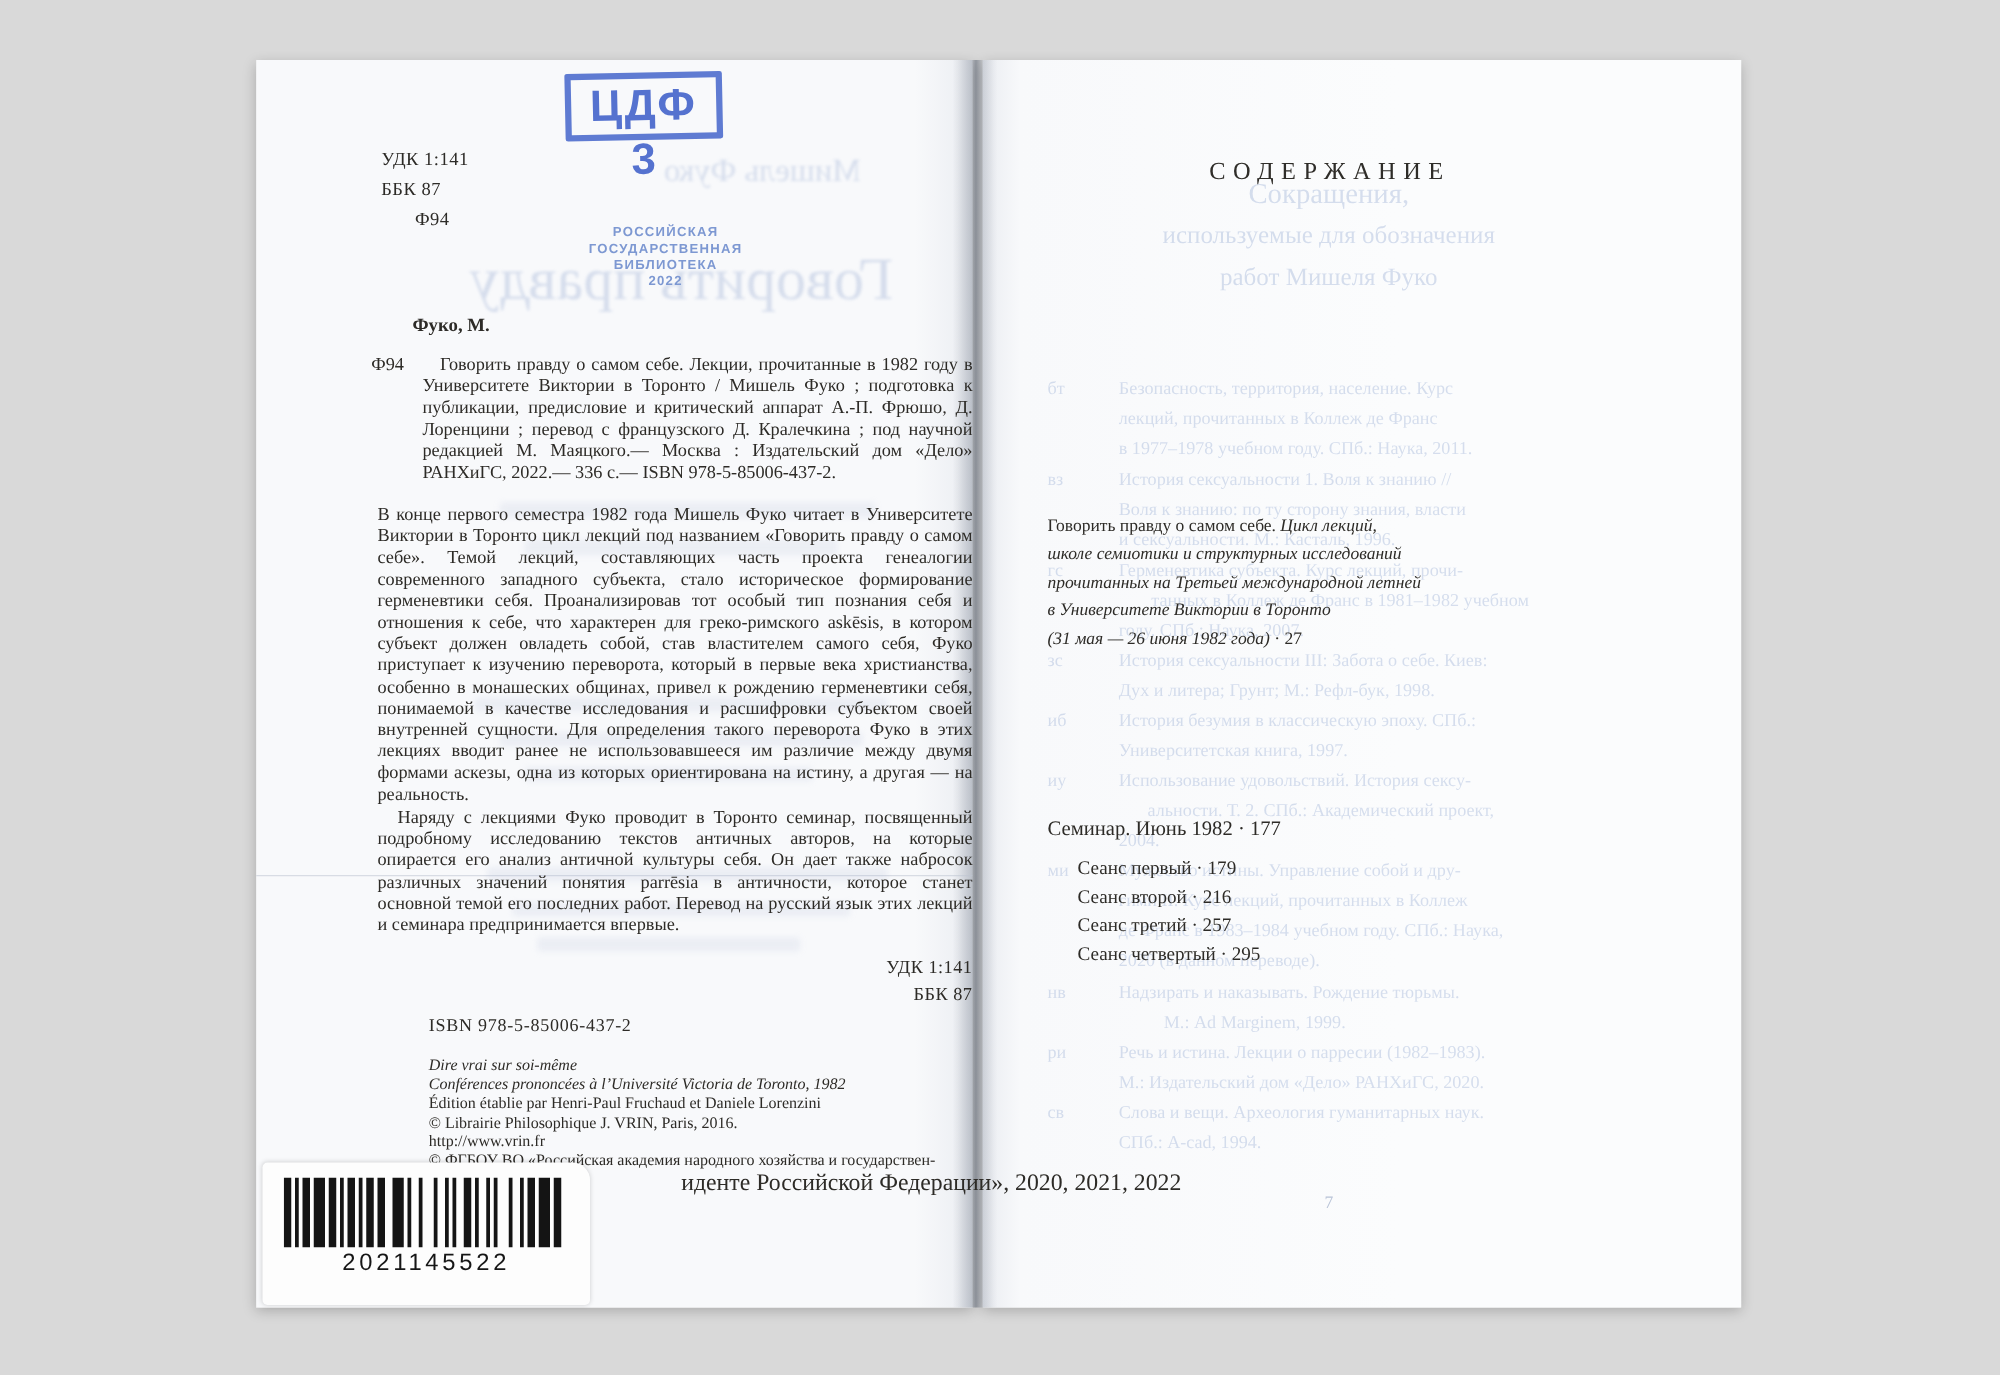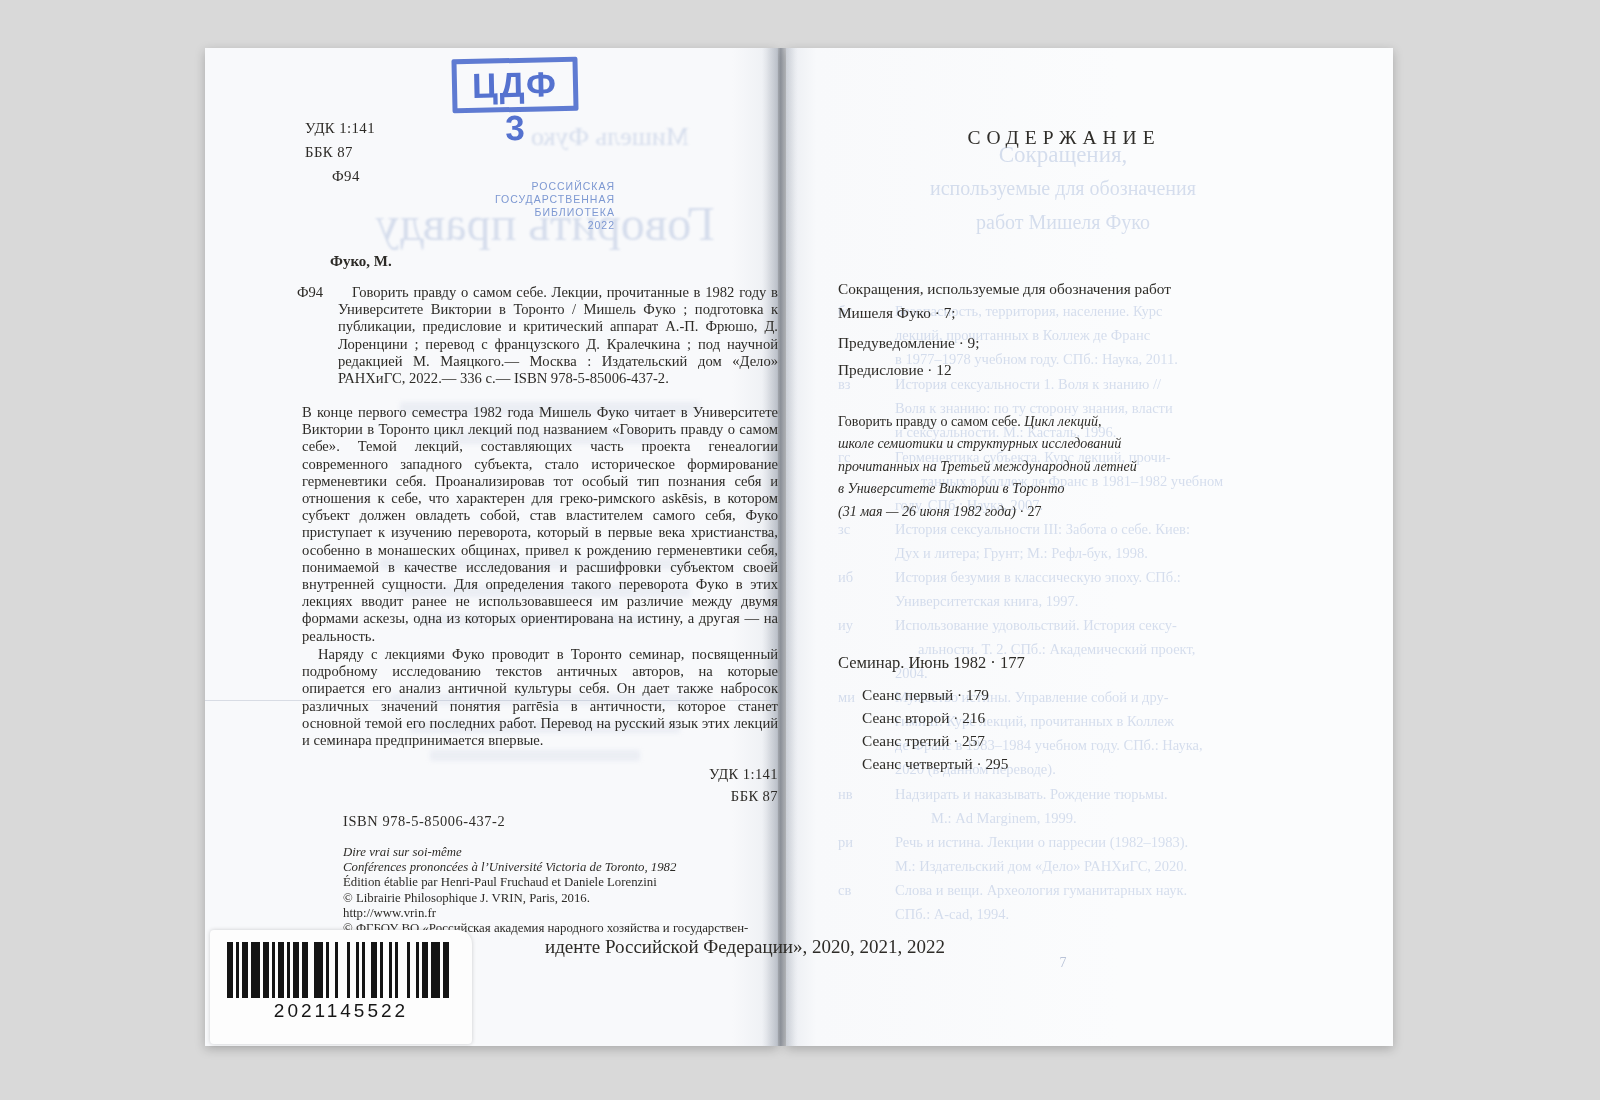--- a/index.html
+++ b/index.html
@@ -16,22 +16,22 @@
     background:linear-gradient(90deg,rgba(140,148,160,0),rgba(140,148,160,.40) 42%,rgba(98,106,120,.58) 52%,rgba(140,148,160,.22) 68%,rgba(140,148,160,0));}
   .foldline{position:absolute;left:205px;top:700px;width:573px;height:1px;background:rgba(190,197,210,.55);}
 
   
   .stamp-cdf{position:absolute;left:452px;top:58px;width:116px;height:44px;
     border:5px solid rgba(61,95,200,.82);border-radius:2px;
     color:rgba(61,95,200,.88);font-family:"Liberation Sans",sans-serif;font-weight:bold;
     font-size:35px;line-height:43px;text-align:center;letter-spacing:2px;transform:rotate(-1.2deg);}
   .codes-top{position:absolute;left:305px;top:116px;font-size:14.8px;line-height:24px;letter-spacing:.4px;}
   .codes-top .f94{padding-left:27px;}
-  .rgb-stamp{position:absolute;left:450px;top:180px;width:165px;text-align:right;
-    color:#7d98d2;font-family:"Liberation Sans",sans-serif;font-weight:normal;
+  .rgb-stamp{position:absolute;left:450px;top:180px;width:165px;text-align:center;
+    color:#7d98d2;font-family:"Liberation Sans",sans-serif;font-weight:bold;
     font-size:10.5px;line-height:13px;letter-spacing:1px;}
   .author{position:absolute;left:330px;top:253px;font-weight:bold;font-size:15px;}
   .biblio-label{position:absolute;left:297px;top:284px;font-size:14.6px;}
   .biblio{position:absolute;left:338px;top:284px;width:440px;font-size:14.6px;line-height:17.2px;
     text-align:justify;text-indent:14px;}
   .para{position:absolute;width:476px;left:302px;font-size:14.6px;line-height:17.2px;text-align:justify;}
   .para1{top:404px;}
   .para2{top:646px;text-indent:16px;}
   .udk-b{position:absolute;left:560px;top:766px;width:218px;text-align:right;font-size:14.6px;letter-spacing:.4px;}
   .bbk-b{position:absolute;left:560px;top:788px;width:218px;text-align:right;font-size:14.6px;letter-spacing:.4px;}
@@ -214,26 +214,20 @@
         <div class="b" style="width: 6px; background: rgb(20, 20, 20);"></div>
         <div class="b" style="width: 3px; background: transparent;"></div>
         <div class="b" style="width: 9px; background: rgb(20, 20, 20);"></div>
         <div class="b" style="width: 3px; background: transparent;"></div>
         <div class="b" style="width: 6px; background: rgb(20, 20, 20);"></div>
       </div>
     <div class="barcode-num">2021145522</div>
   </div>
 
   <div class="toc-heading">СОДЕРЖАНИЕ</div>
-  <div class="toc-front" id="tocFront">
-      <div>Сокращения, используемые для обозначения работ</div>
-      <div>Мишеля Фуко · 7;</div>
-      <div class="gap1">Предуведомление · 9;</div>
-      <div class="gap2">Предисловие · 12</div>
-    </div>
   <div class="toc-title" id="tocTitle">
       <div><span>Говорить правду о самом себе. </span><span class="it">Цикл лекций,</span></div>
       <div><span class="it">школе семиотики и структурных исследований</span></div>
       <div><span class="it">прочитанных на Третьей международной летней</span></div>
       <div><span class="it">в Университете Виктории в Торонто</span></div>
       <div><span class="it">(31 мая — 26 июня 1982 года)</span><span> · 27</span></div>
     </div>
   <div class="toc-seminar">Семинар. Июнь 1982 · 177</div>
   <div class="toc-sessions" id="tocSessions">
       <div>Сеанс первый · 179</div>

